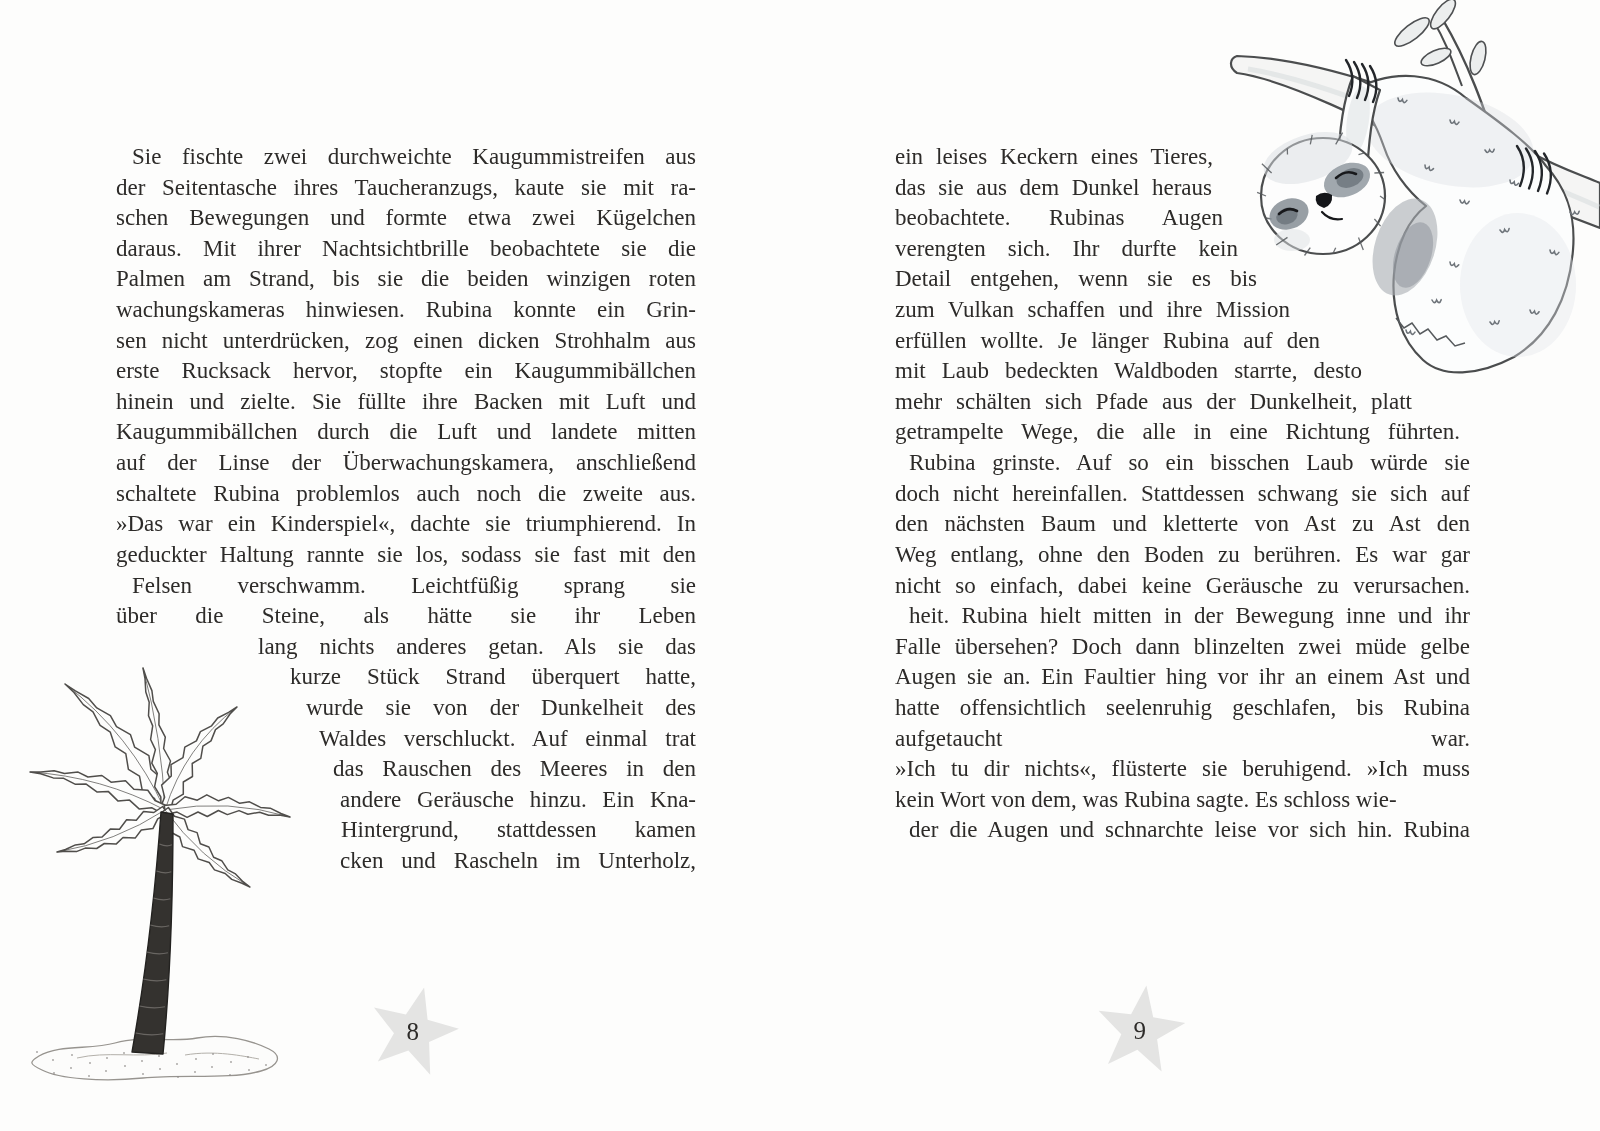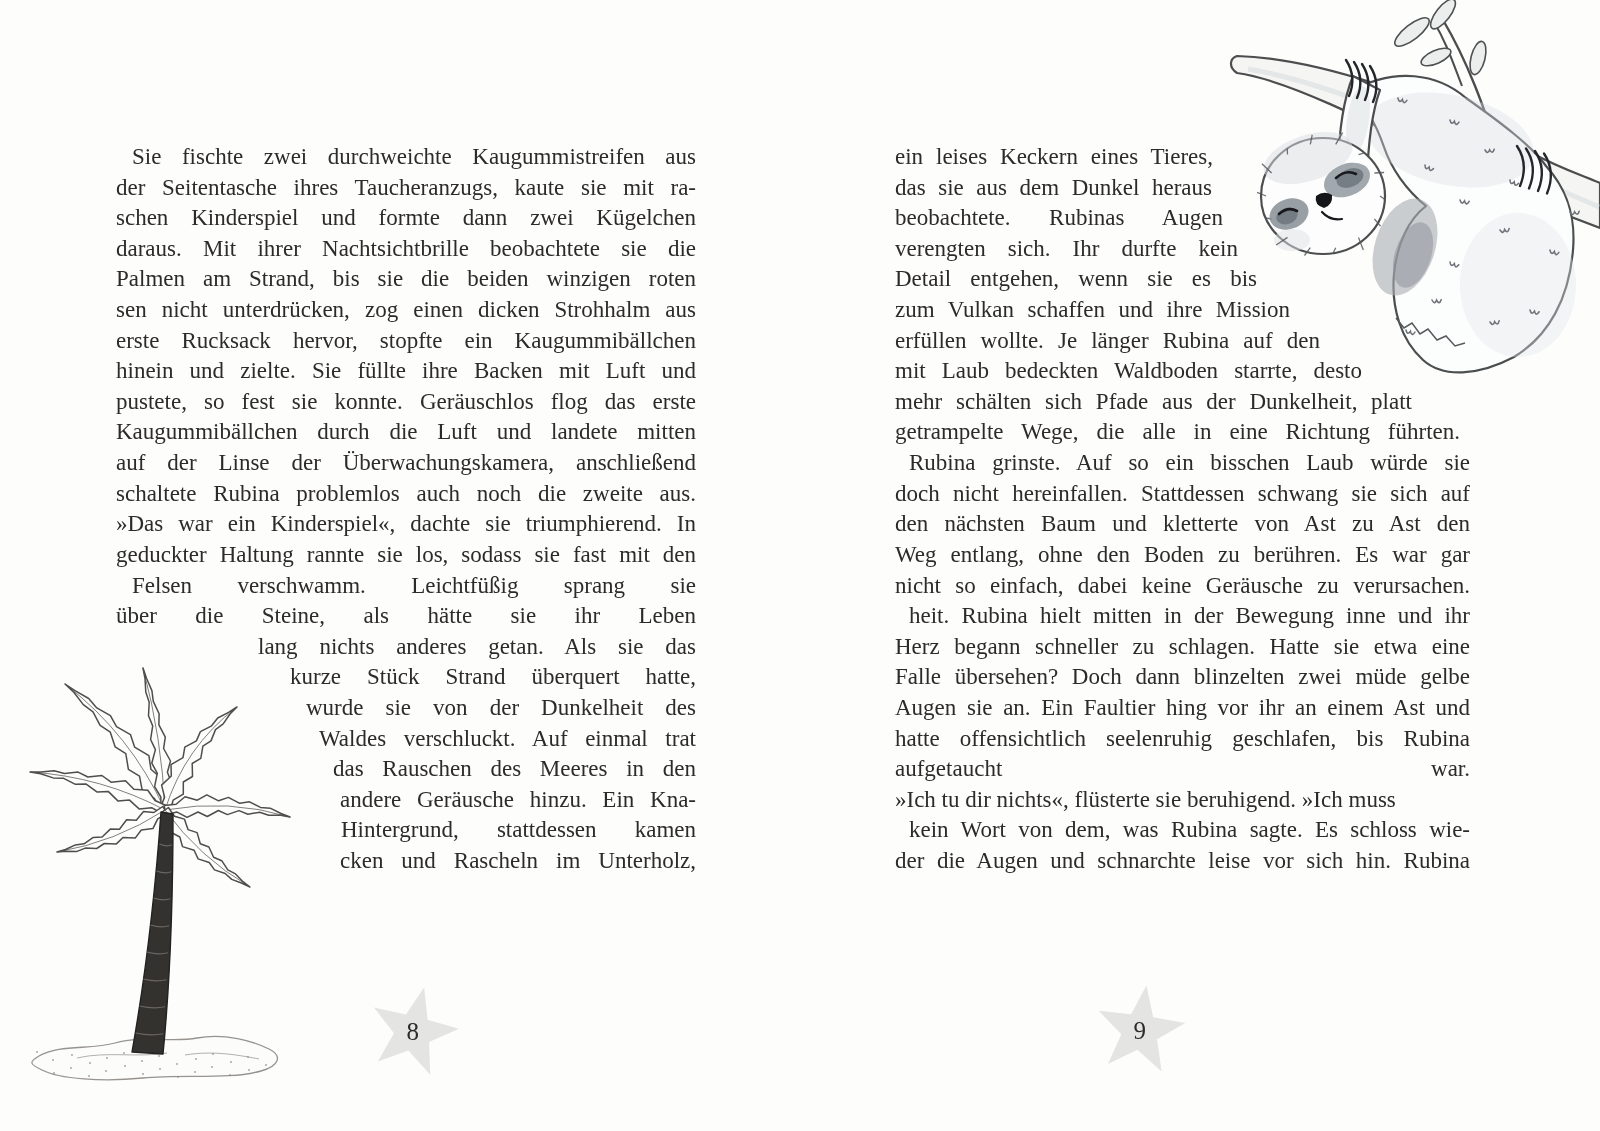--- a/index.html
+++ b/index.html
@@ -207,27 +207,27 @@
       <path d="m0,0 q2.2,5.5 4.6,0.5 q2.2,5.5 4.6,0" transform="translate(206,330) rotate(10)" fill="none" stroke="#6e747a" stroke-width="1.6" stroke-linecap="round"></path>
       <path d="m0,0 q2.2,5.5 4.6,0.5 q2.2,5.5 4.6,0" transform="translate(310,180) rotate(18)" fill="none" stroke="#6e747a" stroke-width="1.6" stroke-linecap="round"></path>
       <path d="m0,0 q2.2,5.5 4.6,0.5 q2.2,5.5 4.6,0" transform="translate(370,212) rotate(-8)" fill="none" stroke="#6e747a" stroke-width="1.6" stroke-linecap="round"></path>
       <path d="m0,0 q2.2,5.5 4.6,0.5 q2.2,5.5 4.6,0" transform="translate(198,98) rotate(12)" fill="none" stroke="#6e747a" stroke-width="1.6" stroke-linecap="round"></path>
     </g>
 </svg>
 
 <div class="col pl">
     <div class="ln">Sie fischte zwei durchweichte Kaugummistreifen aus</div>
     <div class="ln">der Seitentasche ihres Taucheranzugs, kaute sie mit ra-</div>
-    <div class="ln">schen Kinderspiel und formte dann zwei Kügelchen</div>
+    <div class="ln">schen Bewegungen und formte etwa zwei Kügelchen</div>
     <div class="ln">daraus. Mit ihrer Nachtsichtbrille beobachtete sie die</div>
     <div class="ln">Palmen am Strand, bis sie die beiden winzigen roten</div>
+    <div class="ln">wachungskameras hinwiesen. Rubina konnte ein Grin-</div>
     <div class="ln">sen nicht unterdrücken, zog einen dicken Strohhalm aus</div>
     <div class="ln">erste Rucksack hervor, stopfte ein Kaugummibällchen</div>
     <div class="ln">hinein und zielte. Sie füllte ihre Backen mit Luft und</div>
-    <div class="ln">pustete, so fest sie konnte. Geräuschlos flog das erste</div>
     <div class="ln">Kaugummibällchen durch die Luft und landete mitten</div>
     <div class="ln">auf der Linse der Überwachungskamera, anschließend</div>
     <div class="ln">schaltete Rubina problemlos auch noch die zweite aus.</div>
     <div class="ln">»Das war ein Kinderspiel«, dachte sie triumphierend. In</div>
     <div class="ln">geduckter Haltung rannte sie los, sodass sie fast mit den</div>
     <div class="ln">Felsen verschwamm. Leichtfüßig sprang sie</div>
     <div class="ln">über die Steine, als hätte sie ihr Leben</div>
     <div class="ln">lang nichts anderes getan. Als sie das</div>
     <div class="ln">kurze Stück Strand überquert hatte,</div>
     <div class="ln">wurde sie von der Dunkelheit des</div>
@@ -247,21 +247,20 @@
     <div class="ln">erfüllen wollte. Je länger Rubina auf den</div>
     <div class="ln">mit Laub bedeckten Waldboden starrte, desto</div>
     <div class="ln">mehr schälten sich Pfade aus der Dunkelheit, platt</div>
     <div class="ln">getrampelte Wege, die alle in eine Richtung führten.</div>
     <div class="ln">Rubina grinste. Auf so ein bisschen Laub würde sie</div>
     <div class="ln">doch nicht hereinfallen. Stattdessen schwang sie sich auf</div>
     <div class="ln">den nächsten Baum und kletterte von Ast zu Ast den</div>
     <div class="ln">Weg entlang, ohne den Boden zu berühren. Es war gar</div>
     <div class="ln">nicht so einfach, dabei keine Geräusche zu verursachen.</div>
     <div class="ln">heit. Rubina hielt mitten in der Bewegung inne und ihr</div>
-    <div class="ln">Herz begann schneller zu schlagen. Hatte sie etwa eine</div>
     <div class="ln">Falle übersehen? Doch dann blinzelten zwei müde gelbe</div>
     <div class="ln">Augen sie an. Ein Faultier hing vor ihr an einem Ast und</div>
     <div class="ln">hatte offensichtlich seelenruhig geschlafen, bis Rubina</div>
     <div class="ln">aufgetaucht war.</div>
     <div class="ln">»Ich tu dir nichts«, flüsterte sie beruhigend. »Ich muss</div>
     <div class="ln">kein Wort von dem, was Rubina sagte. Es schloss wie-</div>
     <div class="ln">der die Augen und schnarchte leise vor sich hin. Rubina</div>
   </div>
 
 <svg class="star starL" viewBox="-55 -55 110 110">

